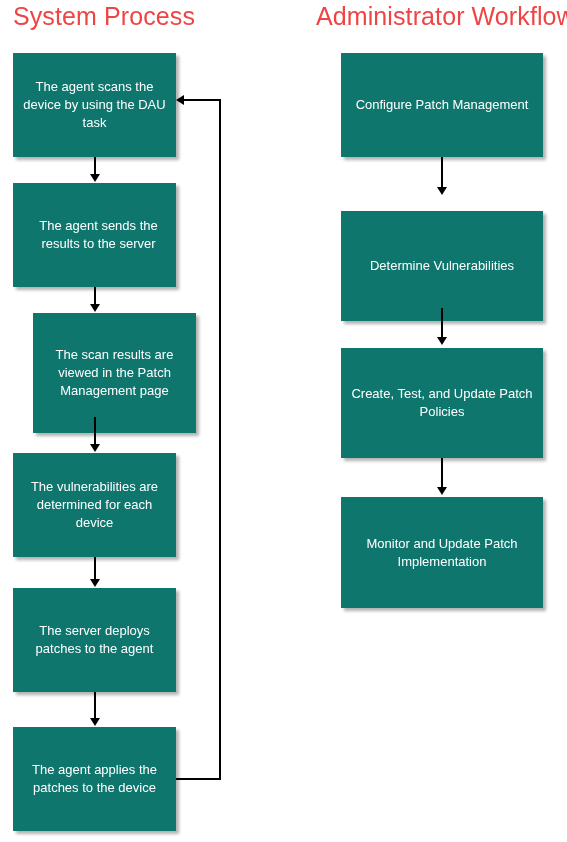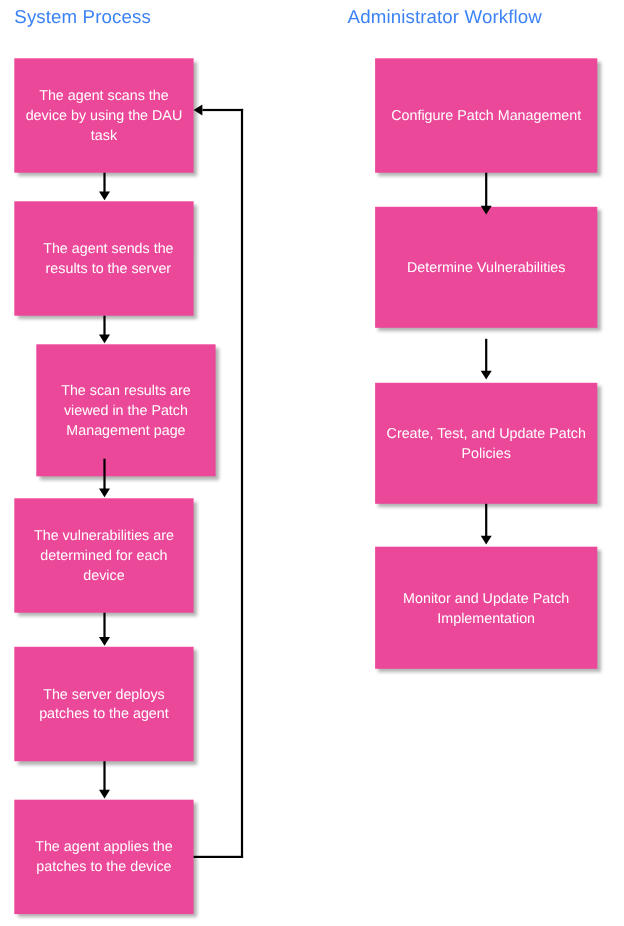--- a/index.html
+++ b/index.html
@@ -18,33 +18,33 @@
   }
   .canvas {
     position: absolute;
     left: 0;
     top: 0;
     width: 567px;
     height: 842px;
   }
   .col-title {
     position: absolute;
-    color: #3b82f6;
-    font-size: 17px;
+    color: #ef4444;
+    font-size: 25px;
     font-weight: 400;
     letter-spacing: 0.1px;
     white-space: nowrap;
     line-height: 24px;
   }
   #title-system  { left: 13px;  top: 4px; }
   #title-admin   { left: 316px; top: 4px; }
 
   .node {
     position: absolute;
-    background: #ec4899;
+    background: #0f766e;
     box-shadow: 3px 3px 3px rgba(0,0,0,0.30);
     display: flex;
     align-items: center;
     justify-content: center;
     box-sizing: border-box;
     padding: 4px 8px;
   }
   .node .node-label {
     color: #ffffff;
     font-size: 13px;
@@ -62,21 +62,21 @@
 
   #node-l0 { top: 53px;  height: 104px; }
   #node-l1 { top: 183px; height: 104px; padding-left: 16px; }
   #node-l2 { top: 313px; height: 120px; margin-left: 20px; }
   #node-l3 { top: 453px; height: 104px; }
   #node-l4 { top: 588px; height: 104px; justify-content: flex-end; }
   #node-l5 { top: 727px; height: 104px; }
 
   
   #node-r0 { top: 53px;  height: 104px; }
-  #node-r1 { top: 188px; height: 110px; align-items: center; }
+  #node-r1 { top: 211px; height: 110px; align-items: center; }
   #node-r2 { top: 348px; height: 110px; }
   #node-r3 { top: 497px; height: 111px; }
 
   
   .conn-line {
     position: absolute;
     background: #000000;
   }
   .conn-v { width: 2px; }
   .conn-h { height: 2px; }

